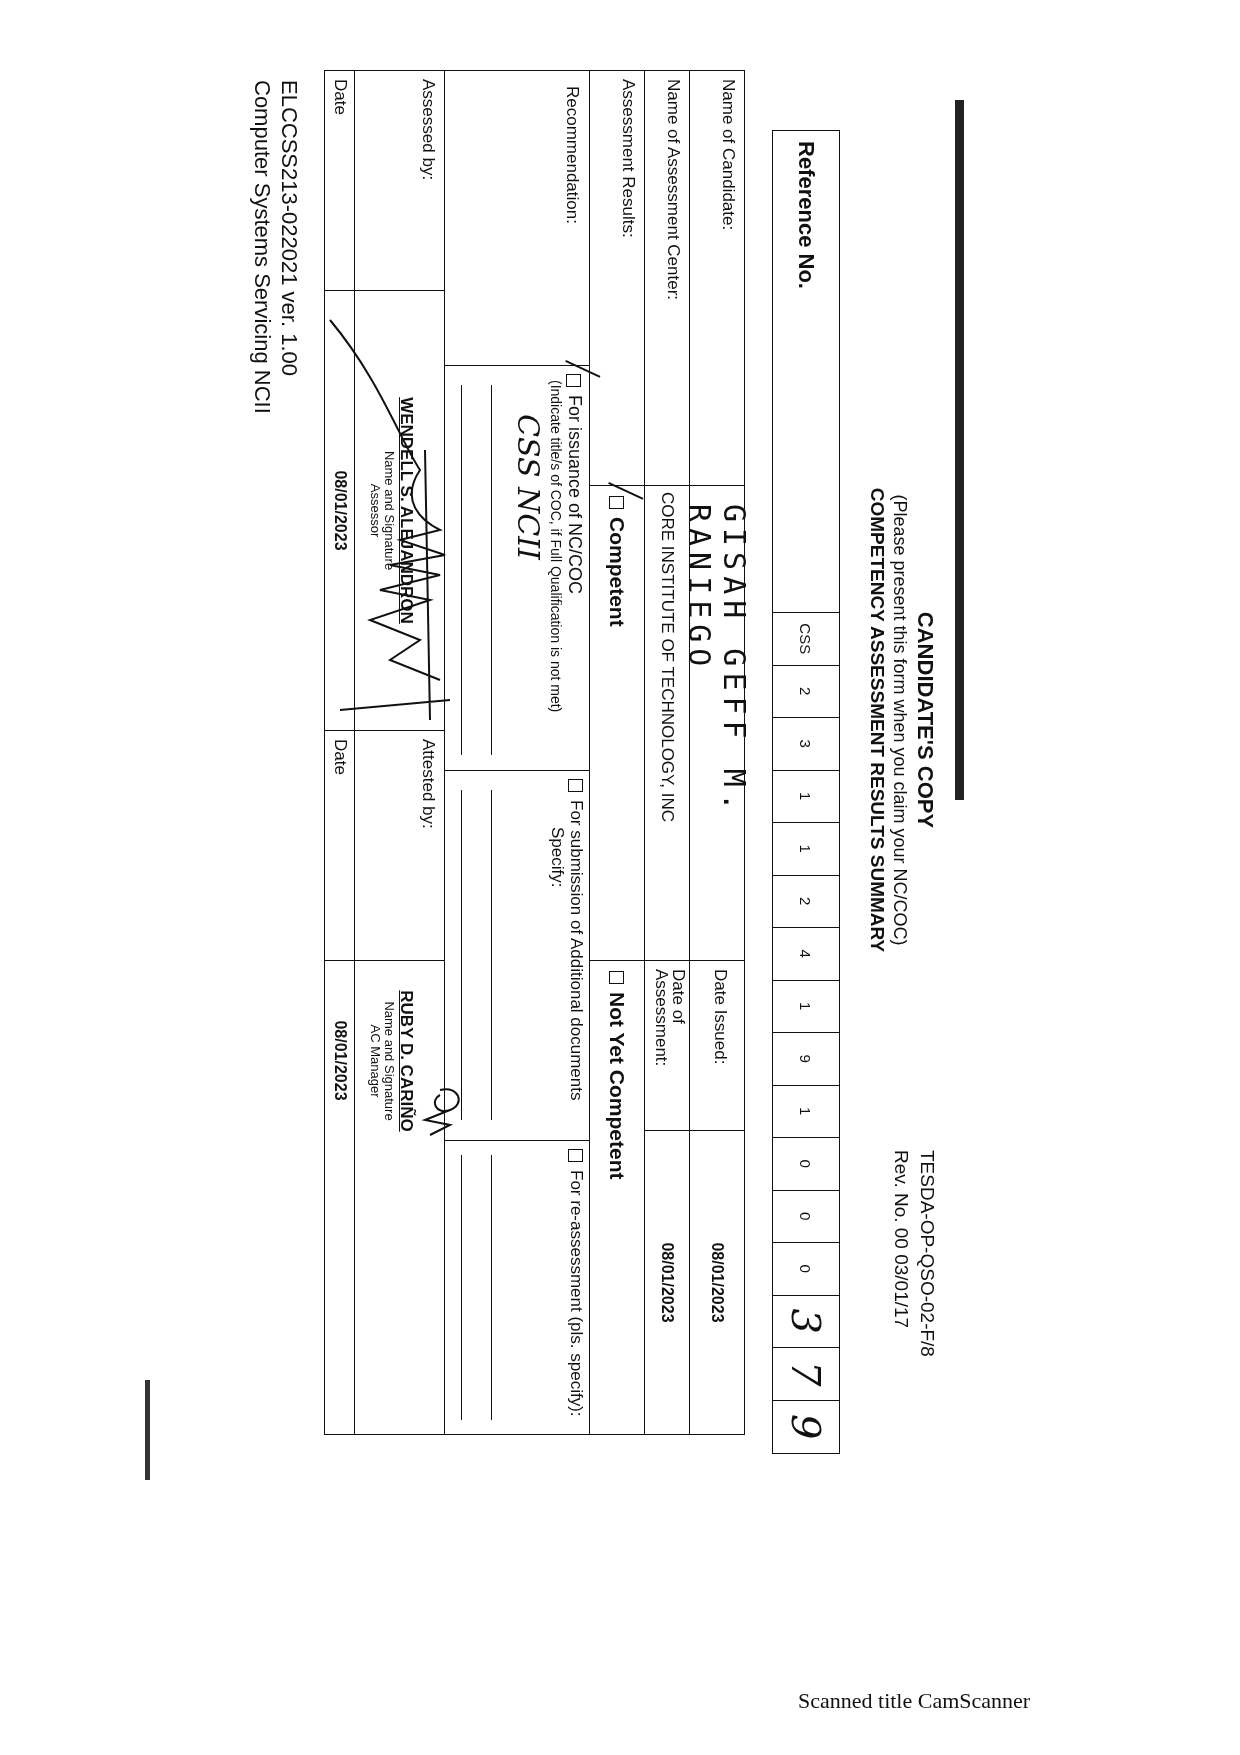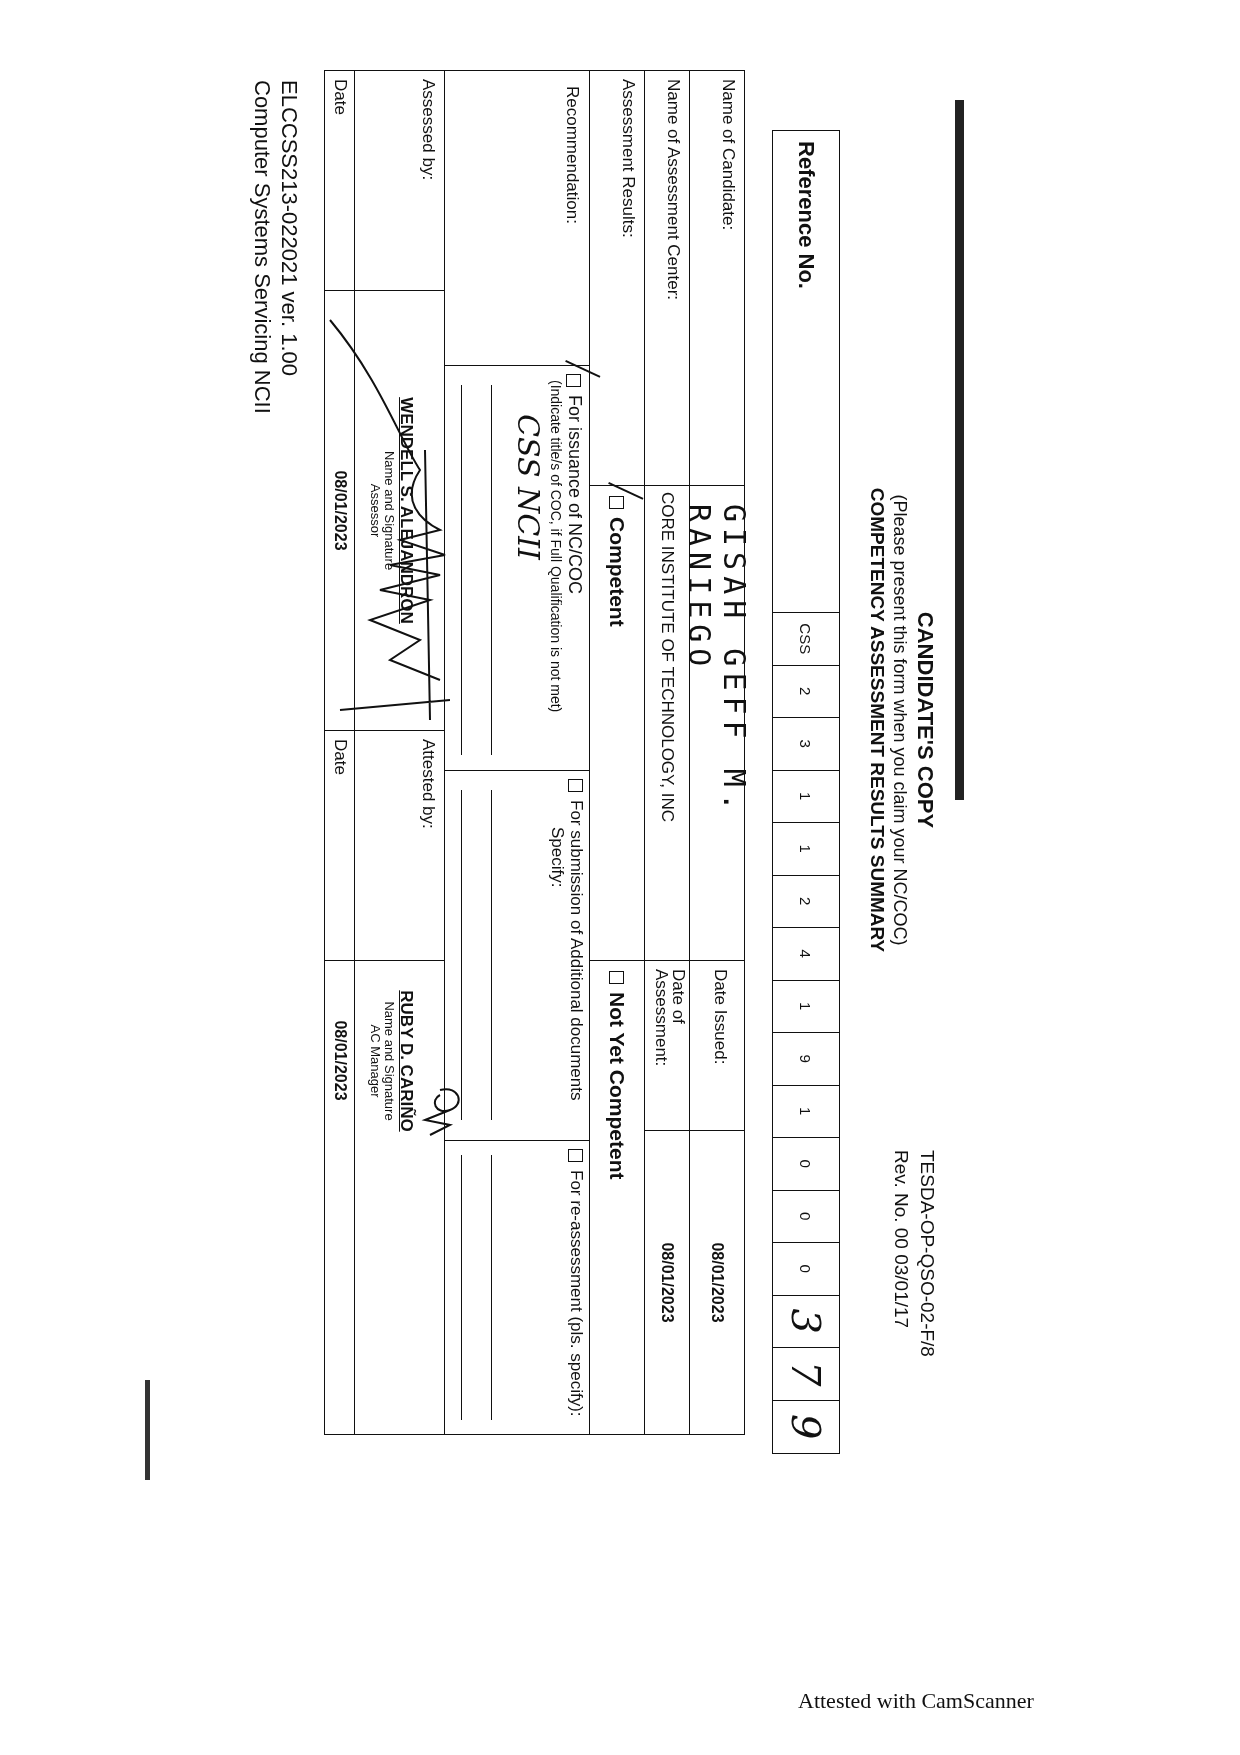--- a/index.html
+++ b/index.html
@@ -133,13 +133,13 @@
     <path d="M20 130 C 80 80, 140 60, 170 40 C 200 60, 220 40, 230 20 L 240 60 L 255 15 L 265 70 L 275 20 L 290 80 L 300 30 L 320 90 L 340 40 L 360 70 L 380 20 M 150 35 L 420 30 M 400 10 L 410 120" stroke="#111" stroke-width="2" fill="none"></path>
   </svg>
   <svg class="scribble" style="left:1080px;top:770px" width="60" height="50">
     <path d="M10 30 C 5 10, 25 5, 30 20 C 35 35, 20 40, 15 30 M 30 20 L 40 45 L 45 20 L 55 40" stroke="#111" stroke-width="2" fill="none"></path>
   </svg>
 
   <div class="abs footer" style="top:938px">ELCCSS213-022021 ver. 1.00</div>
   <div class="abs footer" style="top:965px">Computer Systems Servicing NCII</div>
 </div>
 
-<div class="camscanner">Attested with CamScanner</div>
+<div class="camscanner">Scanned title CamScanner</div>
 
 </body></html>

